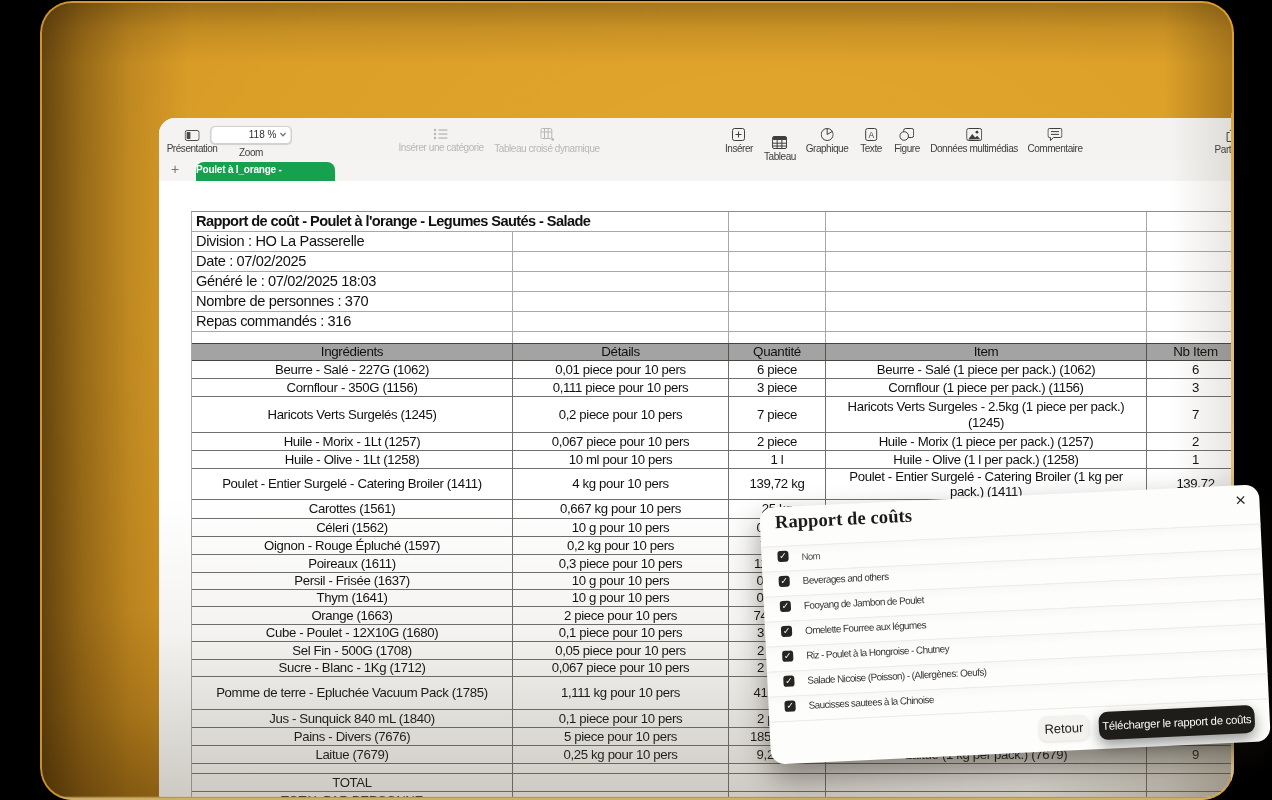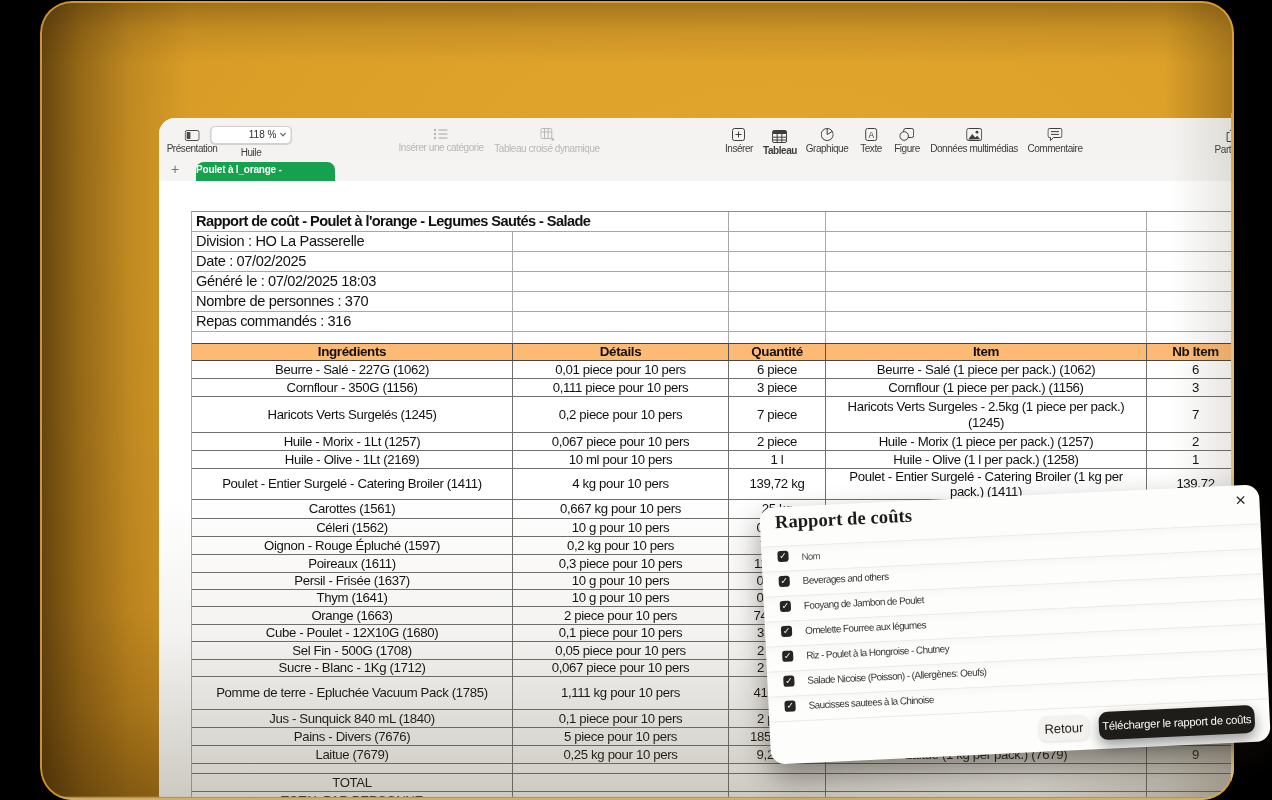--- a/index.html
+++ b/index.html
@@ -37,21 +37,21 @@
   #grid{position:absolute;left:32px;top:30px;width:1053px;display:grid;
     grid-template-columns:321px 216px 97px 321px 98px;
     grid-template-rows:20px 20px 20px 20px 20px 20px 11px 18px 18px 18px 36px 18px 18px 31px 19px 18px 18px 18px 17px 17px 18px 17px 18px 17px 33px 18px 18px 18px 10px 18px 18px;
     border-top:1px solid #8f8e8c;border-left:1px solid #a9a8a6;
     font-family:"Liberation Sans",sans-serif;color:#111;box-sizing:border-box;}
   .cell{box-sizing:border-box;display:flex;align-items:center;justify-content:center;text-align:center;
     font-size:13.2px;line-height:1.16;letter-spacing:-0.35px;overflow:hidden;padding:0 3px;}
   .cell.info{border-right:1px solid #a9a8a6;border-bottom:1px solid #a9a8a6;
     justify-content:flex-start;text-align:left;font-size:14.6px;padding-left:4px;}
   .ttl{grid-column:span 2;font-weight:bold;font-size:15px;letter-spacing:-0.6px;white-space:nowrap;}
-  .cell.hdr{background:#fdba74;font-weight:bold;font-size:13.4px;
+  .cell.hdr{background:#a3a3a3;font-weight:normal;font-size:13.4px;
     border-right:1px solid #55544f;border-bottom:1.6px solid #45443f;border-top:1.2px solid #45443f;}
   .cell.d{border-right:1px solid #716f6c;border-bottom:1px solid #716f6c;}
   .ng{border-bottom:none !important;}
   
   #shadeR{position:absolute;right:0;top:0;width:60px;height:100%;
      background:linear-gradient(to right, rgba(80,70,45,0) 0%, rgba(80,70,45,.13) 100%);}
   #shadeB{position:absolute;left:0;bottom:0;width:100%;height:300px;
      background:linear-gradient(to bottom, rgba(90,80,55,0) 0%, rgba(90,80,55,.07) 45%, rgba(90,80,55,.30) 100%);}
   #shadeC{position:absolute;right:0;bottom:0;width:280px;height:210px;
      background:radial-gradient(100% 100% at 100% 100%, rgba(85,70,40,.30) 0%, rgba(85,70,40,0) 72%);}
@@ -84,21 +84,21 @@
         <svg class="ic" width="15" height="11" viewBox="0 0 15 11" style="margin-top:2px;">
             <rect x="0.5" y="0.5" width="14" height="10" rx="2" fill="none" stroke="#4a4a48"></rect>
             <rect x="2" y="2" width="3.8" height="7" rx="0.8" fill="#4a4a48"></rect>
           </svg>
         Présentation
       </div>
       <div class="tbi" style="left:92px;top:8px;">
         <div style="width:46px;height:16px;border-radius:5px;background:#fff;border:1px solid #d2d1cf;box-shadow:0 .5px 1px rgba(0,0,0,.15);font-size:10px;line-height:16px;color:#2e2e2e;letter-spacing:0;padding-left:33px;">118&nbsp;% <svg width="7" height="5" viewBox="0 0 7 5" style="vertical-align:1px;">
               <path d="M1 1 L3.5 3.8 L6 1" fill="none" stroke="#6a6a68" stroke-width="1.2"></path>
             </svg></div>
-        <div style="margin-top:3px;">Huile</div>
+        <div style="margin-top:3px;">Zoom</div>
       </div>
       <div class="tbi dis" style="left:282px;top:10px;">
         <svg class="ic" width="15" height="12" viewBox="0 0 15 12">
             <g stroke="#b8b7b4" fill="#b8b7b4">
               <circle cx="1.5" cy="2" r="1.2" stroke="none"></circle>
               <circle cx="1.5" cy="6" r="1.2" stroke="none"></circle>
               <circle cx="1.5" cy="10" r="1.2" stroke="none"></circle>
               <rect x="5" y="1.4" width="9" height="1.3" stroke="none"></rect>
               <rect x="5" y="5.4" width="9" height="1.3" stroke="none"></rect>
               <rect x="5" y="9.4" width="9" height="1.3" stroke="none"></rect>
@@ -119,21 +119,21 @@
         Tableau croisé dynamique
       </div>
       <div class="tbi" style="left:580px;top:10px;">
         <svg class="ic" width="15" height="13" viewBox="0 0 15 13">
             <rect x="1.5" y="0.5" width="12" height="12" rx="2" fill="none" stroke="#3e3e3e"></rect>
             <line x1="7.5" y1="3.5" x2="7.5" y2="9.5" stroke="#3e3e3e"></line>
             <line x1="4.5" y1="6.5" x2="10.5" y2="6.5" stroke="#3e3e3e"></line>
           </svg>
         Insérer
       </div>
-      <div class="tbi" style="left:621px;top:12px;font-weight:bold;">
+      <div class="tbi" style="left:621px;top:18px;">
         <svg class="ic" width="15" height="13" viewBox="0 0 15 13">
             <rect x="0.5" y="0.5" width="14" height="12" rx="1.5" fill="none" stroke="#3e3e3e"></rect>
             <rect x="1" y="1" width="13" height="3" fill="#3e3e3e"></rect>
             <g stroke="#3e3e3e" fill="none">
               <line x1="0.5" y1="7.2" x2="14.5" y2="7.2"></line>
               <line x1="0.5" y1="10" x2="14.5" y2="10"></line>
               <line x1="5.1" y1="4" x2="5.1" y2="12.5"></line>
               <line x1="9.8" y1="4" x2="9.8" y2="12.5"></line>
             </g>
           </svg>
@@ -245,21 +245,21 @@
 <div class="cell d c1">Haricots Verts Surgelés (1245)</div>
 <div class="cell d c2">0,2 piece pour 10 pers</div>
 <div class="cell d c3">7 piece</div>
 <div class="cell d c4">Haricots Verts Surgeles - 2.5kg (1 piece per pack.) (1245)</div>
 <div class="cell d c5">7</div>
 <div class="cell d c1">Huile - Morix - 1Lt (1257)</div>
 <div class="cell d c2">0,067 piece pour 10 pers</div>
 <div class="cell d c3">2 piece</div>
 <div class="cell d c4">Huile - Morix (1 piece per pack.) (1257)</div>
 <div class="cell d c5">2</div>
-<div class="cell d c1">Huile - Olive - 1Lt (2169)</div>
+<div class="cell d c1">Huile - Olive - 1Lt (1258)</div>
 <div class="cell d c2">10 ml pour 10 pers</div>
 <div class="cell d c3">1 l</div>
 <div class="cell d c4">Huile - Olive (1 l per pack.) (1258)</div>
 <div class="cell d c5">1</div>
 <div class="cell d c1">Poulet - Entier Surgelé - Catering Broiler (1411)</div>
 <div class="cell d c2">4 kg pour 10 pers</div>
 <div class="cell d c3">139,72 kg</div>
 <div class="cell d c4">Poulet - Entier Surgelé - Catering Broiler (1 kg per<br>pack.) (1411)</div>
 <div class="cell d c5">139,72</div>
 <div class="cell d c1">Carottes (1561)</div>

